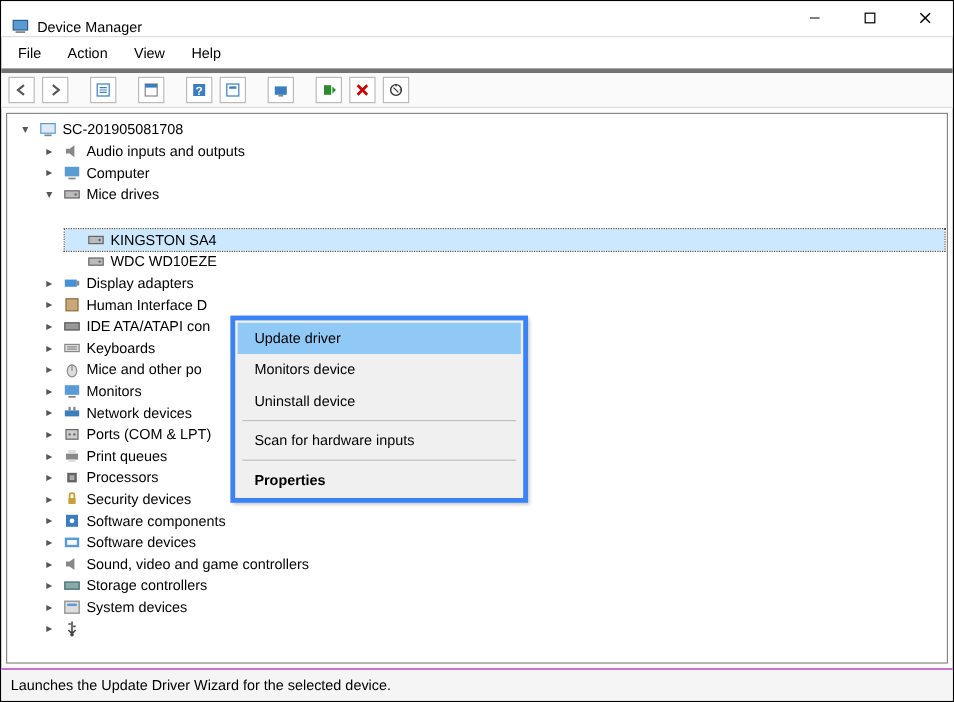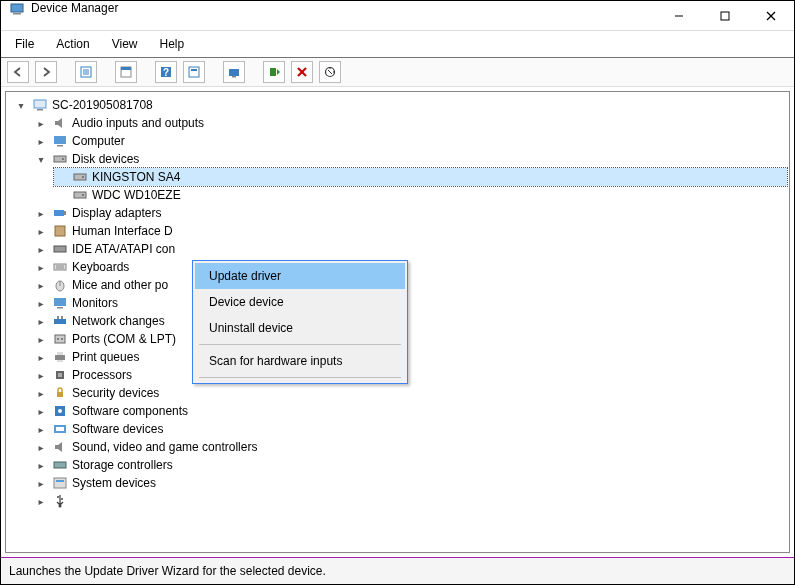--- a/index.html
+++ b/index.html
@@ -10,42 +10,42 @@
     background: #fff;
     width: 795px;
     height: 585px;
     border: 1px solid #000;
     display: flex;
     flex-direction: column;
     position: relative;
   }
   .titlebar {
     display: flex;
-    align-items: flex-start;
+    align-items: flex-end;
     height: 30px;
     padding: 0 0 0 8px;
     border-bottom: 1px solid #ddd;
     background: #fff;
   }
   .titlebar .icon {
     width: 16px; height: 16px;
     margin-right: 6px;
   }
   .titlebar .title { flex: 0 0 auto; }
   .titlebar .spacer { flex: 1 1 auto; }
   .win-btn {
     width: 46px; height: 30px;
     display: flex; align-items: center; justify-content: center;
     font-size: 14px;
   }
   .menubar {
     display: flex;
     gap: 14px;
     padding: 4px 10px;
-    border-bottom: 1px solid #737373;
+    border-bottom: 4px solid #737373;
   }
   .menubar span { padding: 2px 4px; }
   .toolbar {
     display: flex;
     align-items: center;
     gap: 6px;
     padding: 3px 6px;
     border-bottom: 1px solid #ddd;
     background: #fafafa;
   }
@@ -79,28 +79,29 @@
     color: #555;
     font-size: 10px;
   }
   .devicon {
     width: 16px; height: 16px;
     display: inline-flex; align-items: center; justify-content: center;
   }
   .selected {
     background: #cce8ff;
     outline: 1px dotted #555;
+    margin-top: 20px;
   }
   .context-menu {
     position: absolute;
     left: 186px;
     top: 168px;
-    width: 216px;
+    width: 248px;
     background: #f0f0f0;
-    border: 1px solid #3b82f6;
+    border: 4px solid #3b82f6;
     box-shadow: 2px 2px 3px rgba(0,0,0,0.25);
     z-index: 10;
     padding: 2px;
   }
   .context-menu .mitem {
     padding: 6px 14px;
     font-size: 12px;
   }
   .context-menu .mitem.highlight {
     background: #90c8f6;
@@ -264,21 +265,21 @@
             </li>
           <li>
             <div class="node">
               <span class="twisty">▾</span>
               <span class="devicon">
                   <svg width="16" height="16">
                     <rect x="2" y="5" width="12" height="6" fill="#bbb" stroke="#666"></rect>
                     <circle cx="11" cy="8" r="1" fill="#666"></circle>
                   </svg>
                 </span>
-              <span>Disk devices</span>
+              <span>Mice drives</span>
             </div>
             <ul>
               <li>
                   <div class="node selected">
                 <span class="twisty"></span>
                 <span class="devicon">
                       <svg width="16" height="16">
                         <rect x="2" y="5" width="12" height="6" fill="#bbb" stroke="#666"></rect>
                         <circle cx="11" cy="8" r="1" fill="#666"></circle>
                       </svg>
@@ -374,21 +375,21 @@
           <li>
               <div class="node">
             <span class="twisty">▸</span>
             <span class="devicon">
                   <svg width="16" height="16">
                     <rect x="2" y="6" width="12" height="5" fill="#3a7ebf"></rect>
                     <rect x="5" y="3" width="2" height="3" fill="#888"></rect>
                     <rect x="9" y="3" width="2" height="3" fill="#888"></rect>
                   </svg>
                 </span>
-            <span>Network changes</span>
+            <span>Network devices</span>
           </div>
             </li>
           <li>
               <div class="node">
             <span class="twisty">▸</span>
             <span class="devicon">
                   <svg width="16" height="16">
                     <rect x="3" y="4" width="10" height="8" fill="#ccc" stroke="#666"></rect>
                     <circle cx="6" cy="8" r="1" fill="#666"></circle>
                     <circle cx="10" cy="8" r="1" fill="#666"></circle>
@@ -503,23 +504,24 @@
                 </span>
           </div>
             </li>
         </ul>
       </li>
     </ul>
   </div>
 
   <div class="context-menu">
     <div class="mitem highlight">Update driver</div>
-    <div class="mitem">Device device</div>
+    <div class="mitem">Monitors device</div>
     <div class="mitem">Uninstall device</div>
     <div class="sep"></div>
     <div class="mitem">Scan for hardware inputs</div>
     <div class="sep"></div>
+    <div class="mitem bold">Properties</div>
   </div>
 </div>
 
 <div class="statusbar">
   <span>Launches the Update Driver Wizard for the selected device.</span>
 </div>
 
 </body></html>

